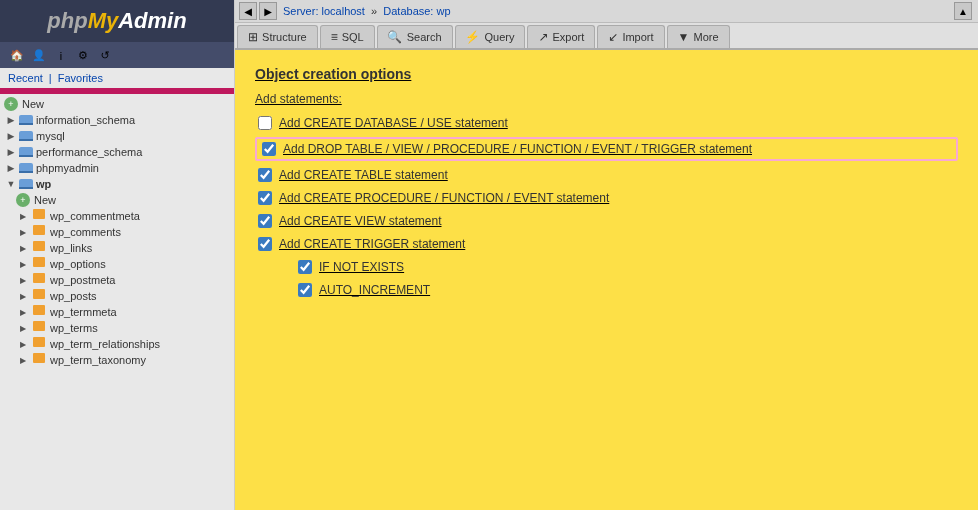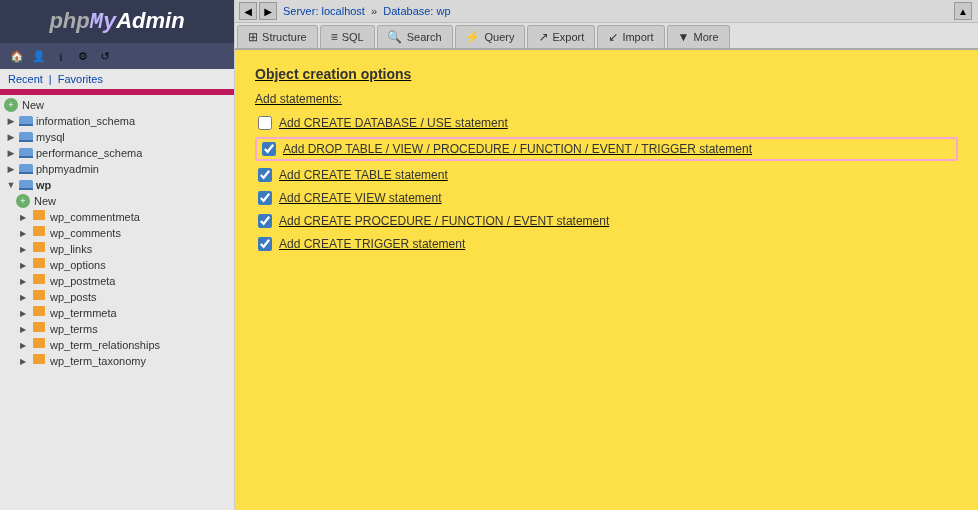--- a/index.html
+++ b/index.html
@@ -24,21 +24,21 @@
       align-items: center;
       justify-content: center;
     }
 
     .phpmyadmin-logo {
       font-size: 22px;
       font-weight: bold;
       font-style: italic;
     }
     .logo-php { color: #aaa; }
-    .logo-my { color: #c4b5fd; font-family: Liberation Mono, monospace; }
+    .logo-my { color: #eab308; }
     .logo-admin { color: #fff; }
 
     #logo-icons {
       display: flex;
       align-items: center;
       gap: 4px;
       padding: 4px 8px;
       background: #444c6a;
     }
     .logo-icon {
@@ -396,34 +396,44 @@
           </div>
         </div>
         <div>
           <div class="option-row">
             <input type="checkbox" id="cb_add_create_table" checked="" style="">
             <label for="cb_add_create_table" class="option-label">Add CREATE TABLE statement</label>
           </div>
         </div>
         <div>
           <div class="option-row">
+            <input type="checkbox" id="cb_add_create_procedure" checked="" style="">
+            <label for="cb_add_create_procedure" class="option-label">Add CREATE PROCEDURE / FUNCTION / EVENT statement</label>
+          </div>
+        </div>
+        <div>
+          <div class="option-row">
             <input type="checkbox" id="cb_add_create_view" checked="" style="">
             <label for="cb_add_create_view" class="option-label">Add CREATE VIEW statement</label>
-          </div>
-        </div>
-        <div>
-          <div class="option-row">
-            <input type="checkbox" id="cb_add_create_procedure" checked="" style="">
-            <label for="cb_add_create_procedure" class="option-label">Add CREATE PROCEDURE / FUNCTION / EVENT statement</label>
           </div>
         </div>
         <div>
           <div class="option-row">
             <input type="checkbox" id="cb_add_create_trigger" checked="" style="">
             <label for="cb_add_create_trigger" class="option-label">Add CREATE TRIGGER statement</label>
           </div>
         </div>
         <div>
+          <div class="sub-options">
+            <div class="option-row">
+              <input type="checkbox" id="cb_if_not_exists" checked="" style="">
+              <label for="cb_if_not_exists" class="option-label">IF NOT EXISTS</label>
+            </div>
+            <div class="option-row">
+              <input type="checkbox" id="cb_auto_increment" checked="" style="">
+              <label for="cb_auto_increment" class="option-label">AUTO_INCREMENT</label>
+            </div>
+          </div>
         </div>
       </div>
 
   </div>
 </div>
 
 </body></html>

